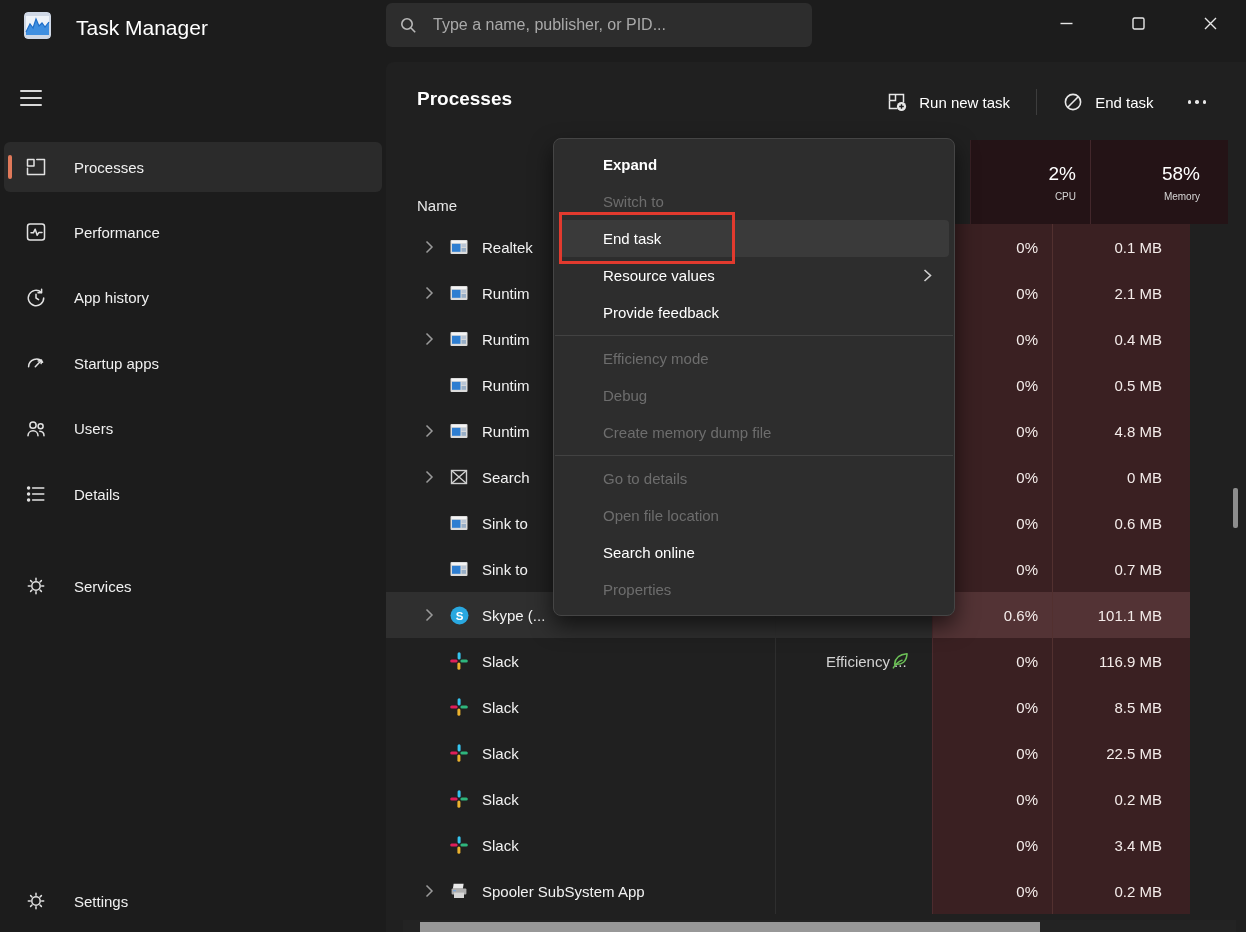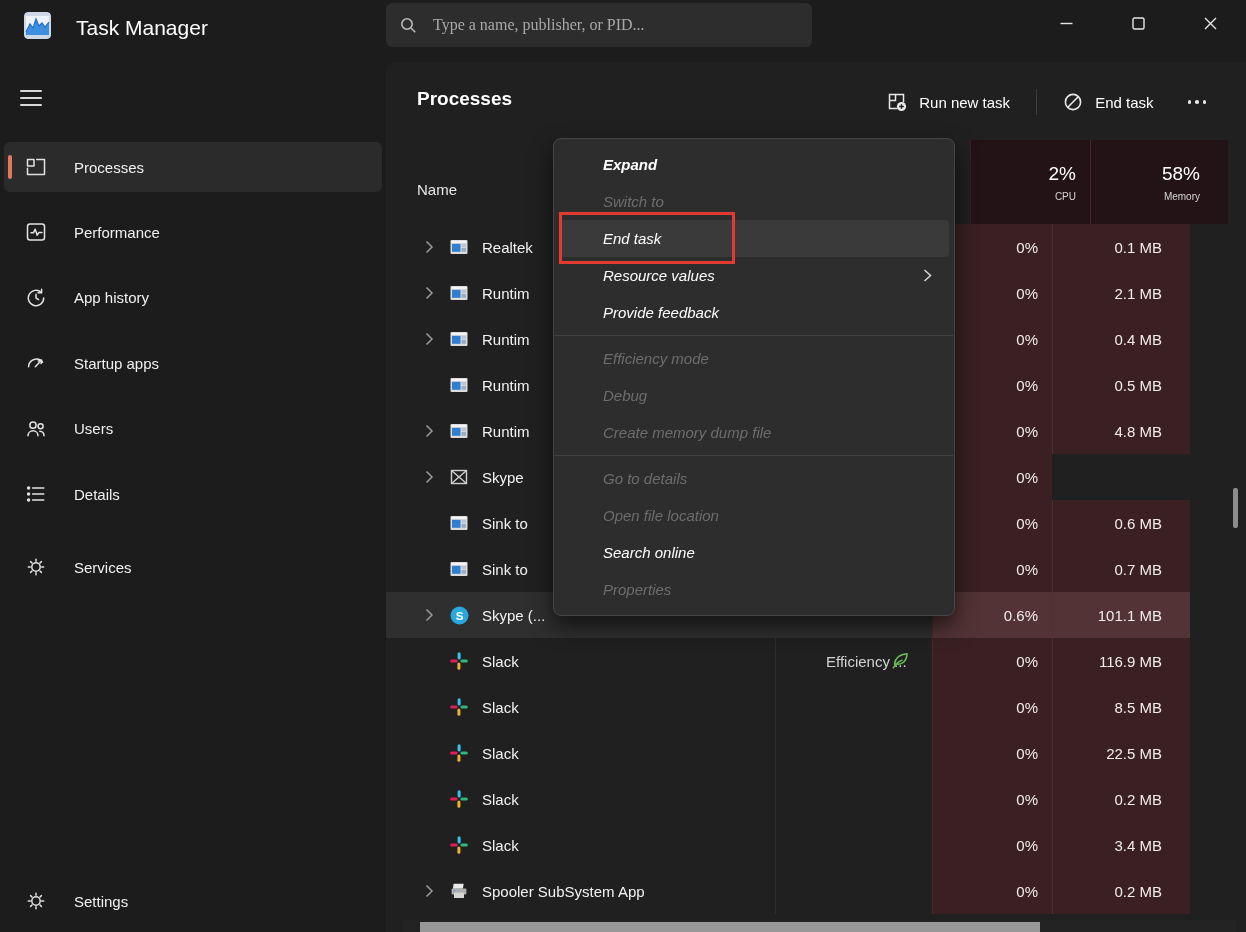--- a/index.html
+++ b/index.html
@@ -8,21 +8,21 @@
        -webkit-font-smoothing:antialiased;}
   .window{position:absolute;inset:0;background:#1c1c1c;}
 
   
   .titlebar{position:absolute;top:0;left:0;right:0;height:52px;}
   .app-icon{position:absolute;left:24px;top:12px;width:27px;height:27px;border-radius:4px;overflow:hidden;}
   .app-title{position:absolute;left:76px;top:16px;font-size:21px;color:#ffffff;}
   .searchbox{position:absolute;left:386px;top:3px;width:426px;height:44px;background:#2d2d2d;
              border-radius:6px;display:flex;align-items:center;padding:0 14px;box-sizing:border-box;gap:14px;}
   .searchbox input{flex:1;background:transparent;border:none;outline:none;color:#f97316;
-             font-size:16px;font-family:Liberation Serif, serif;}
+             font-size:16px;font-family:Liberation Sans, sans-serif;}
   .searchbox input::placeholder{color:#a9a9a9;}
   .win-controls{position:absolute;top:0;right:0;height:46px;display:flex;}
   .win-btn{width:72px;height:46px;display:flex;align-items:center;justify-content:center;cursor:default;}
 
   
   .sidebar{position:absolute;left:0;top:52px;bottom:0;width:386px;}
   .hamburger{position:absolute;left:20px;top:33px;width:28px;height:26px;display:flex;
              flex-direction:column;justify-content:center;gap:5px;}
   .hamburger span{display:block;height:2px;width:22px;background:#d8d8d8;border-radius:1px;}
   .nav-item{position:absolute;left:4px;width:378px;height:50px;border-radius:6px;
@@ -41,21 +41,21 @@
   .panel-title{position:absolute;left:31px;top:26px;font-size:19px;font-weight:700;color:#ffffff;}
   .toolbar-right{position:absolute;right:22px;top:20px;display:flex;align-items:center;height:40px;}
   .tool-btn{display:flex;align-items:center;gap:12px;padding:0 16px;height:38px;border-radius:5px;
             font-size:15px;color:#ffffff;}
   .tool-divider{width:1px;height:26px;background:#3d3d3d;margin:0 10px;}
   .more-btn{display:flex;gap:4px;padding:0 18px;align-items:center;height:38px;}
   .more-btn i{width:3.5px;height:3.5px;border-radius:50%;background:#e8e8e8;}
 
   
   .thead{position:absolute;left:0;top:78px;right:0;height:84px;}
-  .name-header{position:absolute;left:31px;bottom:26px;font-size:15px;color:#e8e8e8;}
+  .name-header{position:absolute;left:31px;bottom:10px;font-size:15px;color:#e8e8e8;}
   .heat-header{position:absolute;top:0;height:84px;box-sizing:border-box;
                display:flex;flex-direction:column;align-items:flex-end;justify-content:center;gap:6px;
                background:var(--heatHeader);}
   .heat-header .pct{font-size:19px;color:#ffffff;}
   .heat-header .lbl{font-size:10px;color:#d6d6d6;margin-left:47px;}
   .hh-cpu{left:584px;width:120px;padding-right:14px;border-left:1px solid #372024;}
   .hh-mem{left:704px;width:138px;padding-right:28px;border-left:1px solid #43272b;}
 
   .rows{position:absolute;left:0;top:162px;right:0;}
   .prow{position:relative;height:46px;display:flex;align-items:stretch;}
@@ -76,21 +76,21 @@
   .prow.selected .cell-cpu,.prow.selected .cell-mem{background:var(--heatSel);}
 
   
   .vscroll-thumb{position:absolute;right:8px;top:426px;width:5px;height:40px;border-radius:2px;background:#8d8d8d;}
   .hscroll{position:absolute;left:17px;right:10px;bottom:0;height:12px;background:#232323;}
   .hscroll .thumb{position:absolute;left:17px;top:2px;width:620px;height:12px;background:#989898;}
 
   
   .ctx-menu{position:absolute;left:553px;top:138px;width:402px;box-sizing:border-box;
             background:#2d2d2d;border:1px solid #454545;border-radius:8px;
-            box-shadow:0 10px 22px rgba(0,0,0,.6);padding:7px 0;z-index:50;font-style:italic;}
+            box-shadow:0 10px 22px rgba(0,0,0,.6);padding:7px 0;z-index:50;}
   .mi{position:relative;height:37px;display:flex;align-items:center;padding-left:49px;font-size:15px;color:#ffffff;}
   .mi.bold{font-weight:700;}
   .mi.disabled{color:#6d6d6d;}
   .mi.hl{background:#3a3a3a;border-radius:4px;margin:0 5px;padding-left:44px;}
   .mi .sub{position:absolute;right:22px;top:11px;}
   .msep{height:1px;background:#424242;margin:4px 1px;}
   .annotation{position:absolute;left:559px;top:212px;width:170px;height:46px;
               border:3px solid var(--annRed);z-index:60;}
 
   svg{display:block;}
@@ -201,21 +201,21 @@
      <span>
             <svg width="24" height="24" viewBox="0 0 24 24" fill="none" stroke="#e2e2e2" stroke-width="1.5" stroke-linecap="round" stroke-linejoin="round">
               <path d="M8.6 6h11.2M8.6 12h11.2M8.6 18h11.2"></path>
               <circle cx="4.6" cy="6" r="1" fill="#e2e2e2"></circle>
               <circle cx="4.6" cy="12" r="1" fill="#e2e2e2"></circle>
               <circle cx="4.6" cy="18" r="1" fill="#e2e2e2"></circle>
             </svg>
           </span>
      <span class="nav-label">Details</span>
         </div>
-        <div class="nav-item" style="top: 490px;">
+        <div class="nav-item" style="top: 509px;">
      <span>
             <svg width="24" height="24" viewBox="0 0 24 24" fill="none" stroke="#e2e2e2" stroke-width="1.5" stroke-linecap="round" stroke-linejoin="round">
               <circle cx="12" cy="12" r="4.2"></circle>
               <path d="M12 4.3v2M12 17.7v2M4.3 12h2M17.7 12h2M6.6 6.6l1.4 1.4M16 16l1.4 1.4M17.4 6.6L16 8M8 16l-1.4 1.4"></path>
             </svg>
           </span>
      <span class="nav-label">Services</span>
         </div>
       </div>
     <div class="settings-item">
@@ -396,26 +396,27 @@
               <svg width="9" height="14" viewBox="0 0 9 14" fill="none" stroke="#9a9a9a" stroke-width="1.5">
                 <path d="M1.5 1.5l5.5 5.5-5.5 5.5"></path>
               </svg>
             </span>
        <span class="picon">
               <svg width="20" height="20" viewBox="0 0 20 20" fill="none" stroke="#cfcfcf" stroke-width="1.4">
       <rect x="2.5" y="3.5" width="15" height="13"></rect>
                 <path d="M2.5 3.5l15 13M17.5 3.5l-15 13"></path>
               </svg>
             </span>
-       <span class="pname">Skype</span>
-     </div>
-     <div class="cell-status">
-       
-     </div>
-     <div class="cell-cpu">0%</div>
+       <span class="pname">Search</span>
+     </div>
+     <div class="cell-status">
+       
+     </div>
+     <div class="cell-cpu">0%</div>
+     <div class="cell-mem">0 MB</div>
         </div>
         <div class="prow">
           <div class="cell-name">
        <span class="chev"></span>
        <span class="picon">
               <svg width="20" height="20" viewBox="0 0 20 20">
       <rect x="1.5" y="3" width="17" height="14" rx="1" fill="#dcdcdc"></rect>
       <rect x="2.5" y="4" width="15" height="2" fill="#f4f4f4"></rect>
       <rect x="3" y="6.8" width="8.5" height="8" fill="#2e7ed1"></rect>
       <rect x="12.5" y="6.8" width="4.5" height="3.4" fill="#b9c6d6"></rect>

